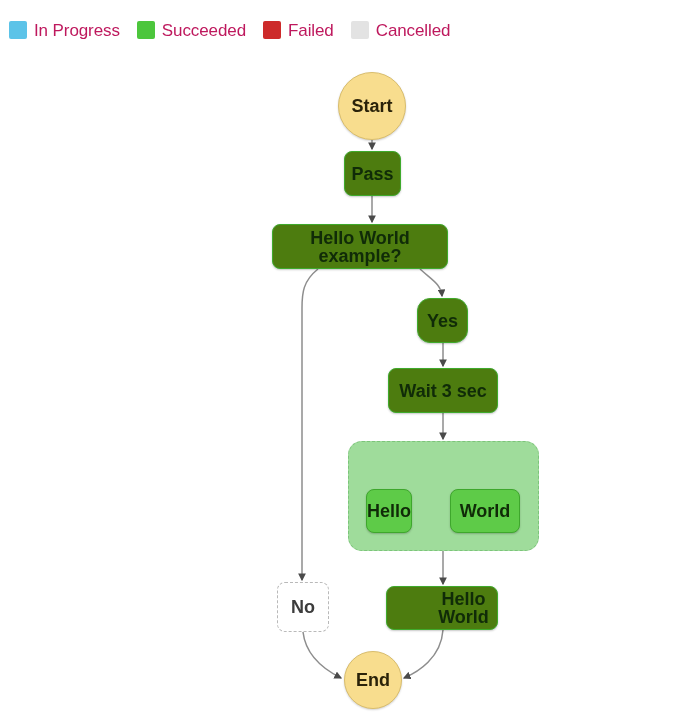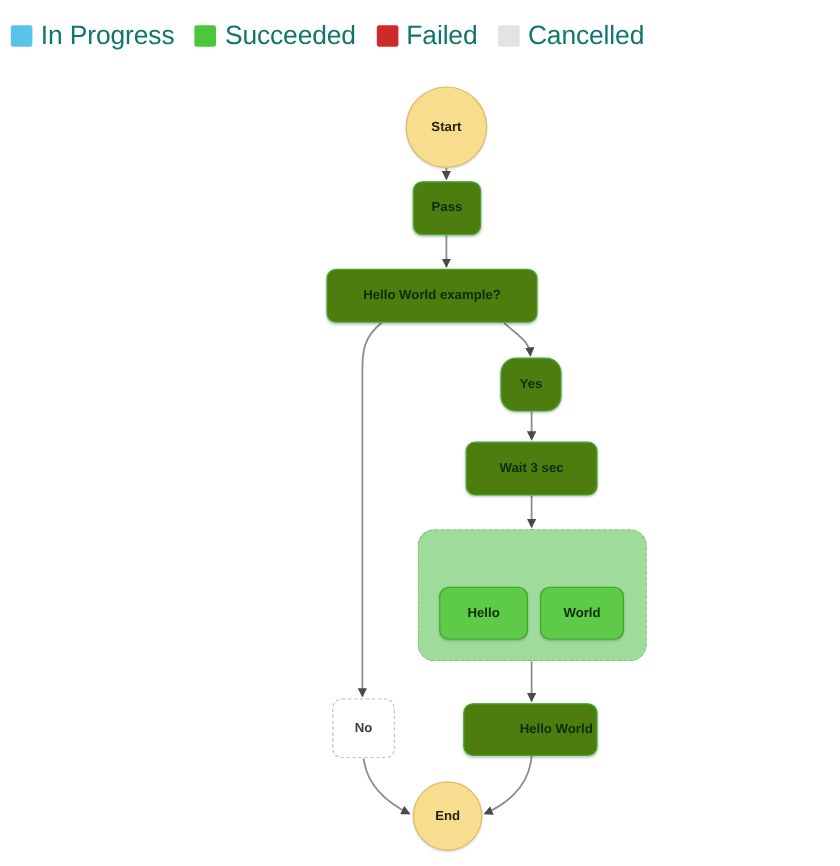--- a/index.html
+++ b/index.html
@@ -37,22 +37,22 @@
     white-space: nowrap;
   }
   .legend-swatch {
     width: 18px;
     height: 18px;
     border-radius: 2px;
     margin-right: 7px;
     flex: 0 0 auto;
   }
   .legend-label {
-    font-size: 22px;
-    color: #0f766e;
+    font-size: 17px;
+    color: #be185d;
     letter-spacing: -0.1px;
     line-height: 1;
   }
 
   
   #graph {
     position: absolute;
     left: 0;
     top: 58px;
     width: 700px;
@@ -66,21 +66,21 @@
     height: 664px;
     pointer-events: none;
   }
 
   .node {
     position: absolute;
     box-sizing: border-box;
     display: flex;
     align-items: center;
     justify-content: center;
-    font-size: 11px;
+    font-size: 18px;
     font-weight: bold;
     color: #16210f;
     text-align: center;
     line-height: 1;
   }
 
   
   .node.terminal {
     border-radius: 50%;
     background: #f8dd8e;
@@ -192,21 +192,21 @@
       </div>
       <div class="node task" style="left: 272px; top: 166px; width: 176px; height: 45px;">
         <span>Hello World example?</span>
       </div>
       <div class="node task" style="left: 417px; top: 240px; width: 51px; height: 45px; border-radius: 13px;">
         <span>Yes</span>
       </div>
       <div class="node task" style="left: 388px; top: 310px; width: 110px; height: 45px;">
         <span>Wait 3 sec</span>
       </div>
-      <div class="node task nested" style="left: 366px; top: 431px; width: 74px; height: 44px;">
+      <div class="node task nested" style="left: 366px; top: 431px; width: 46px; height: 44px;">
         <span>Hello</span>
       </div>
       <div class="node task nested" style="left: 450px; top: 431px; width: 70px; height: 44px;">
         <span>World</span>
       </div>
       <div class="node cancelled" style="left: 277px; top: 524px; width: 52px; height: 50px;">
         <span>No</span>
       </div>
       <div class="node task" style="left: 386px; top: 528px; width: 112px; height: 44px; padding-left: 43px;">
         <span>Hello World</span>

